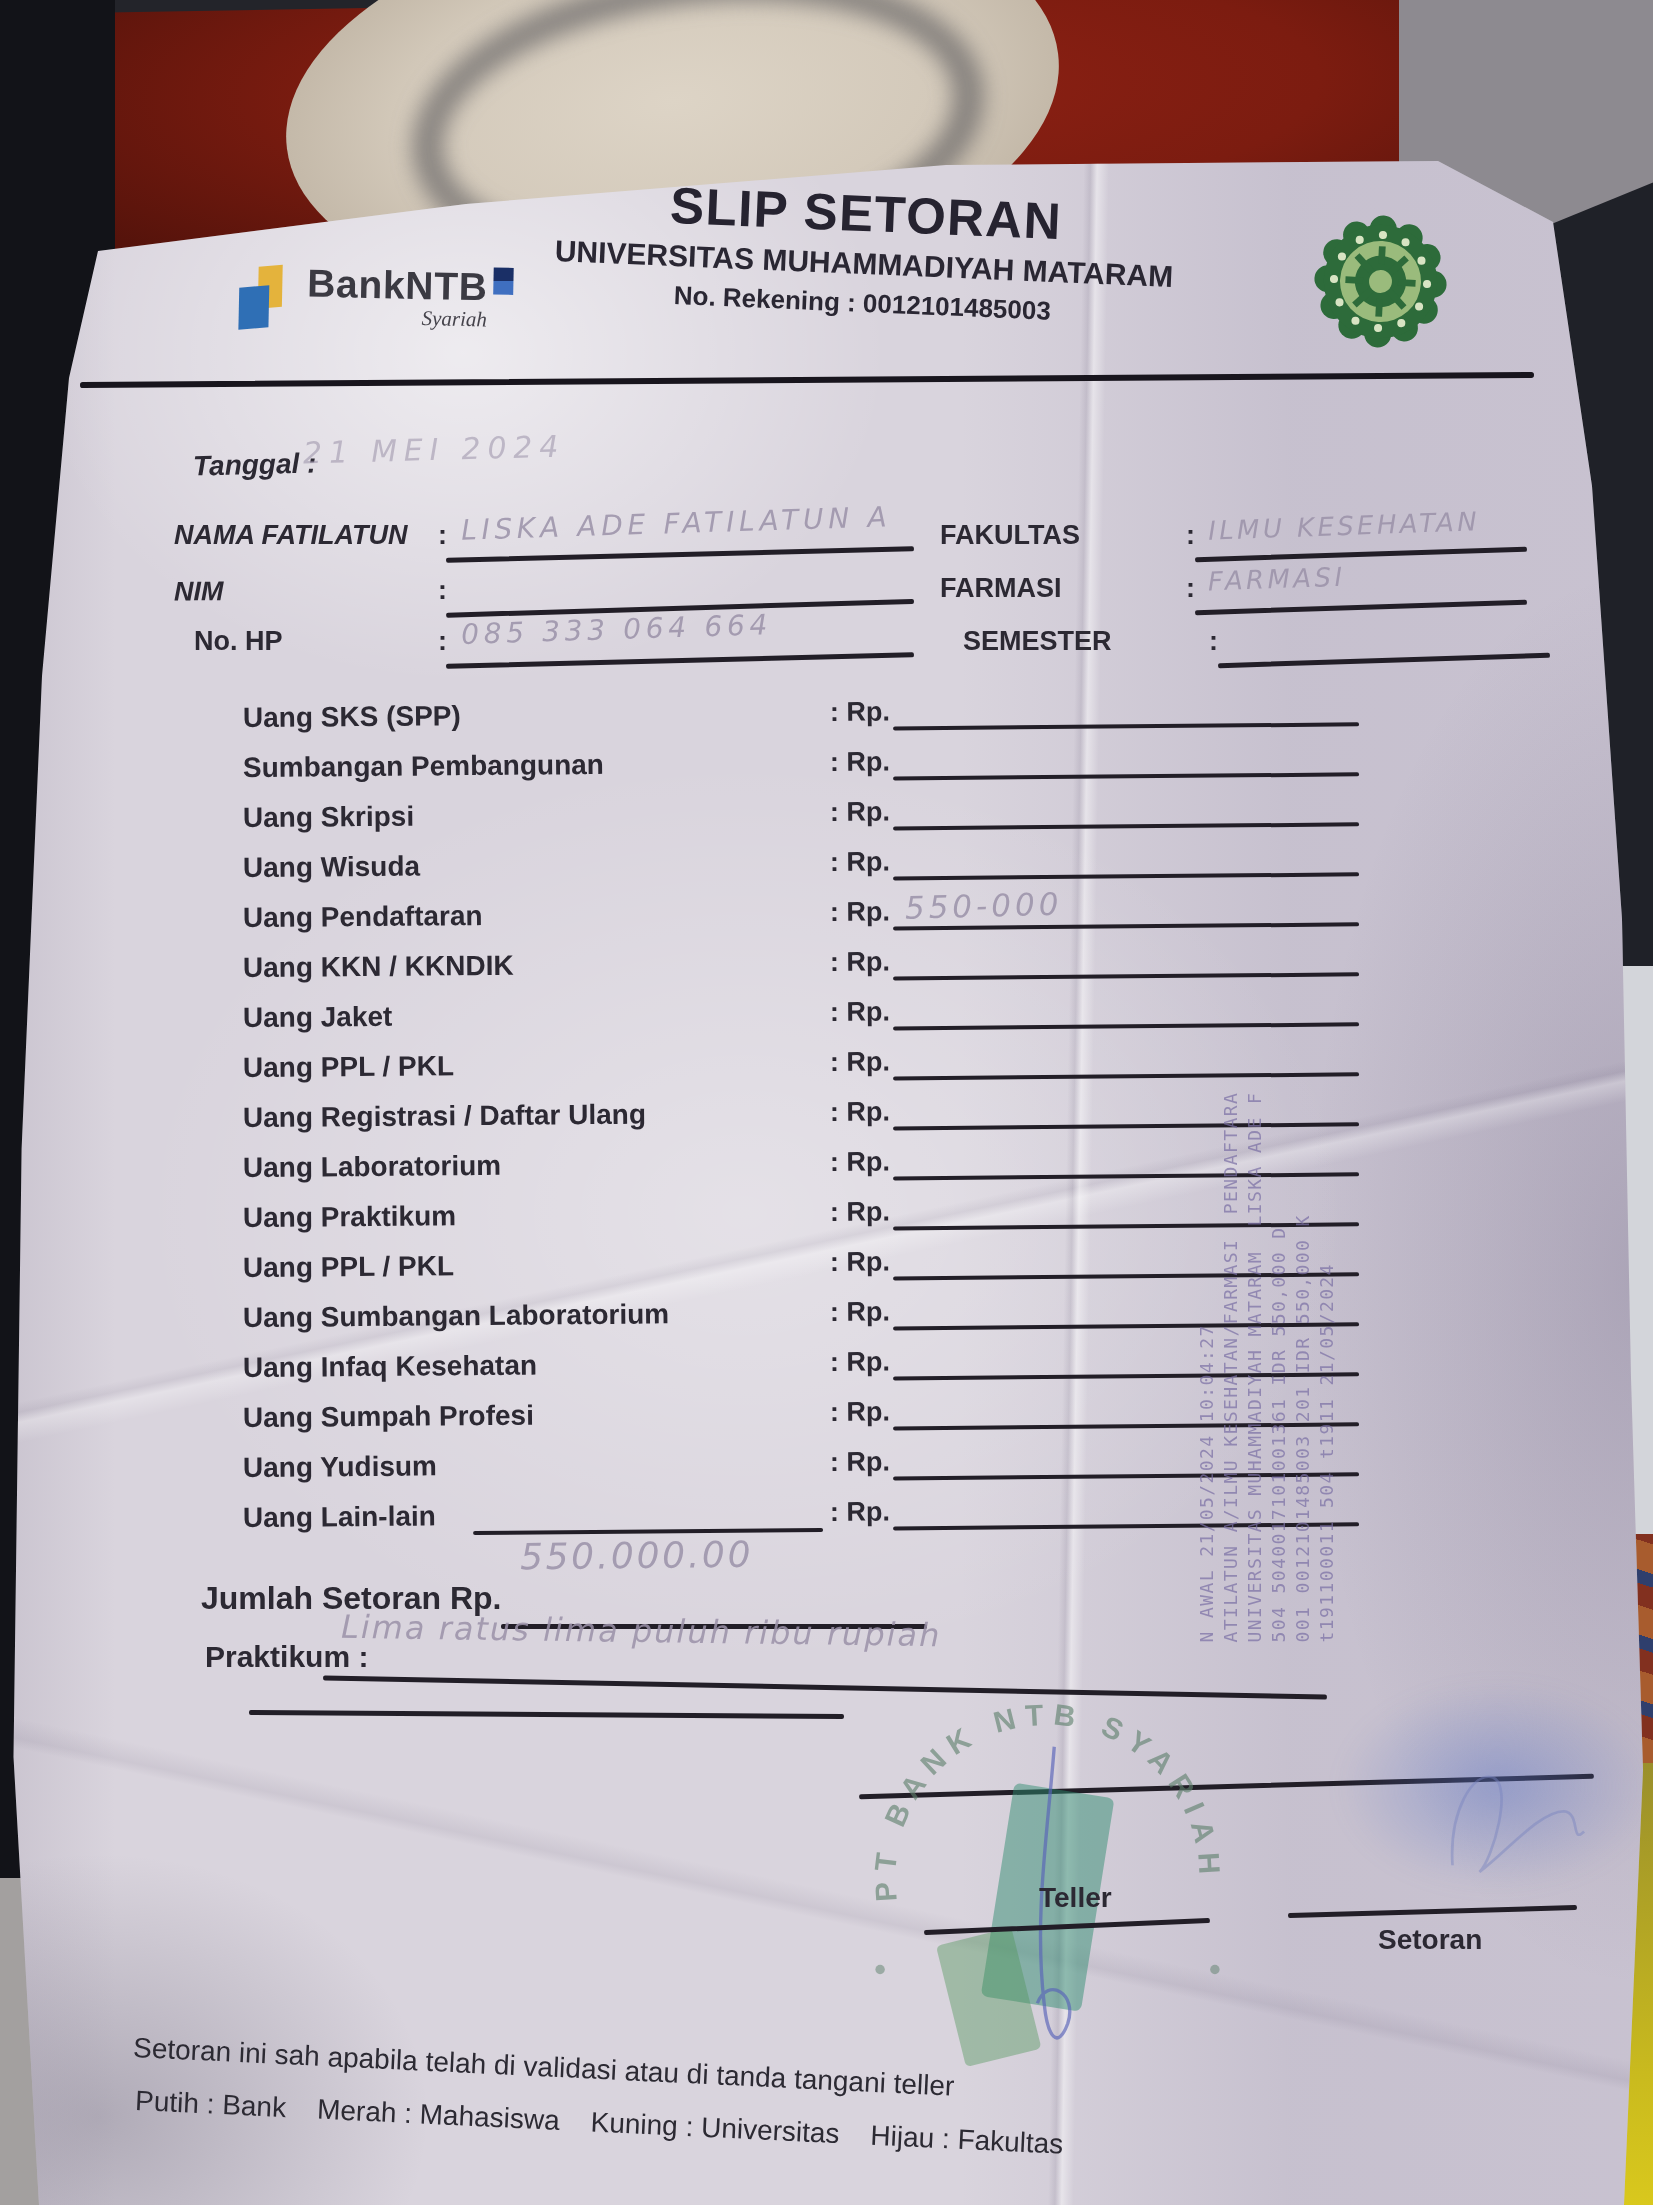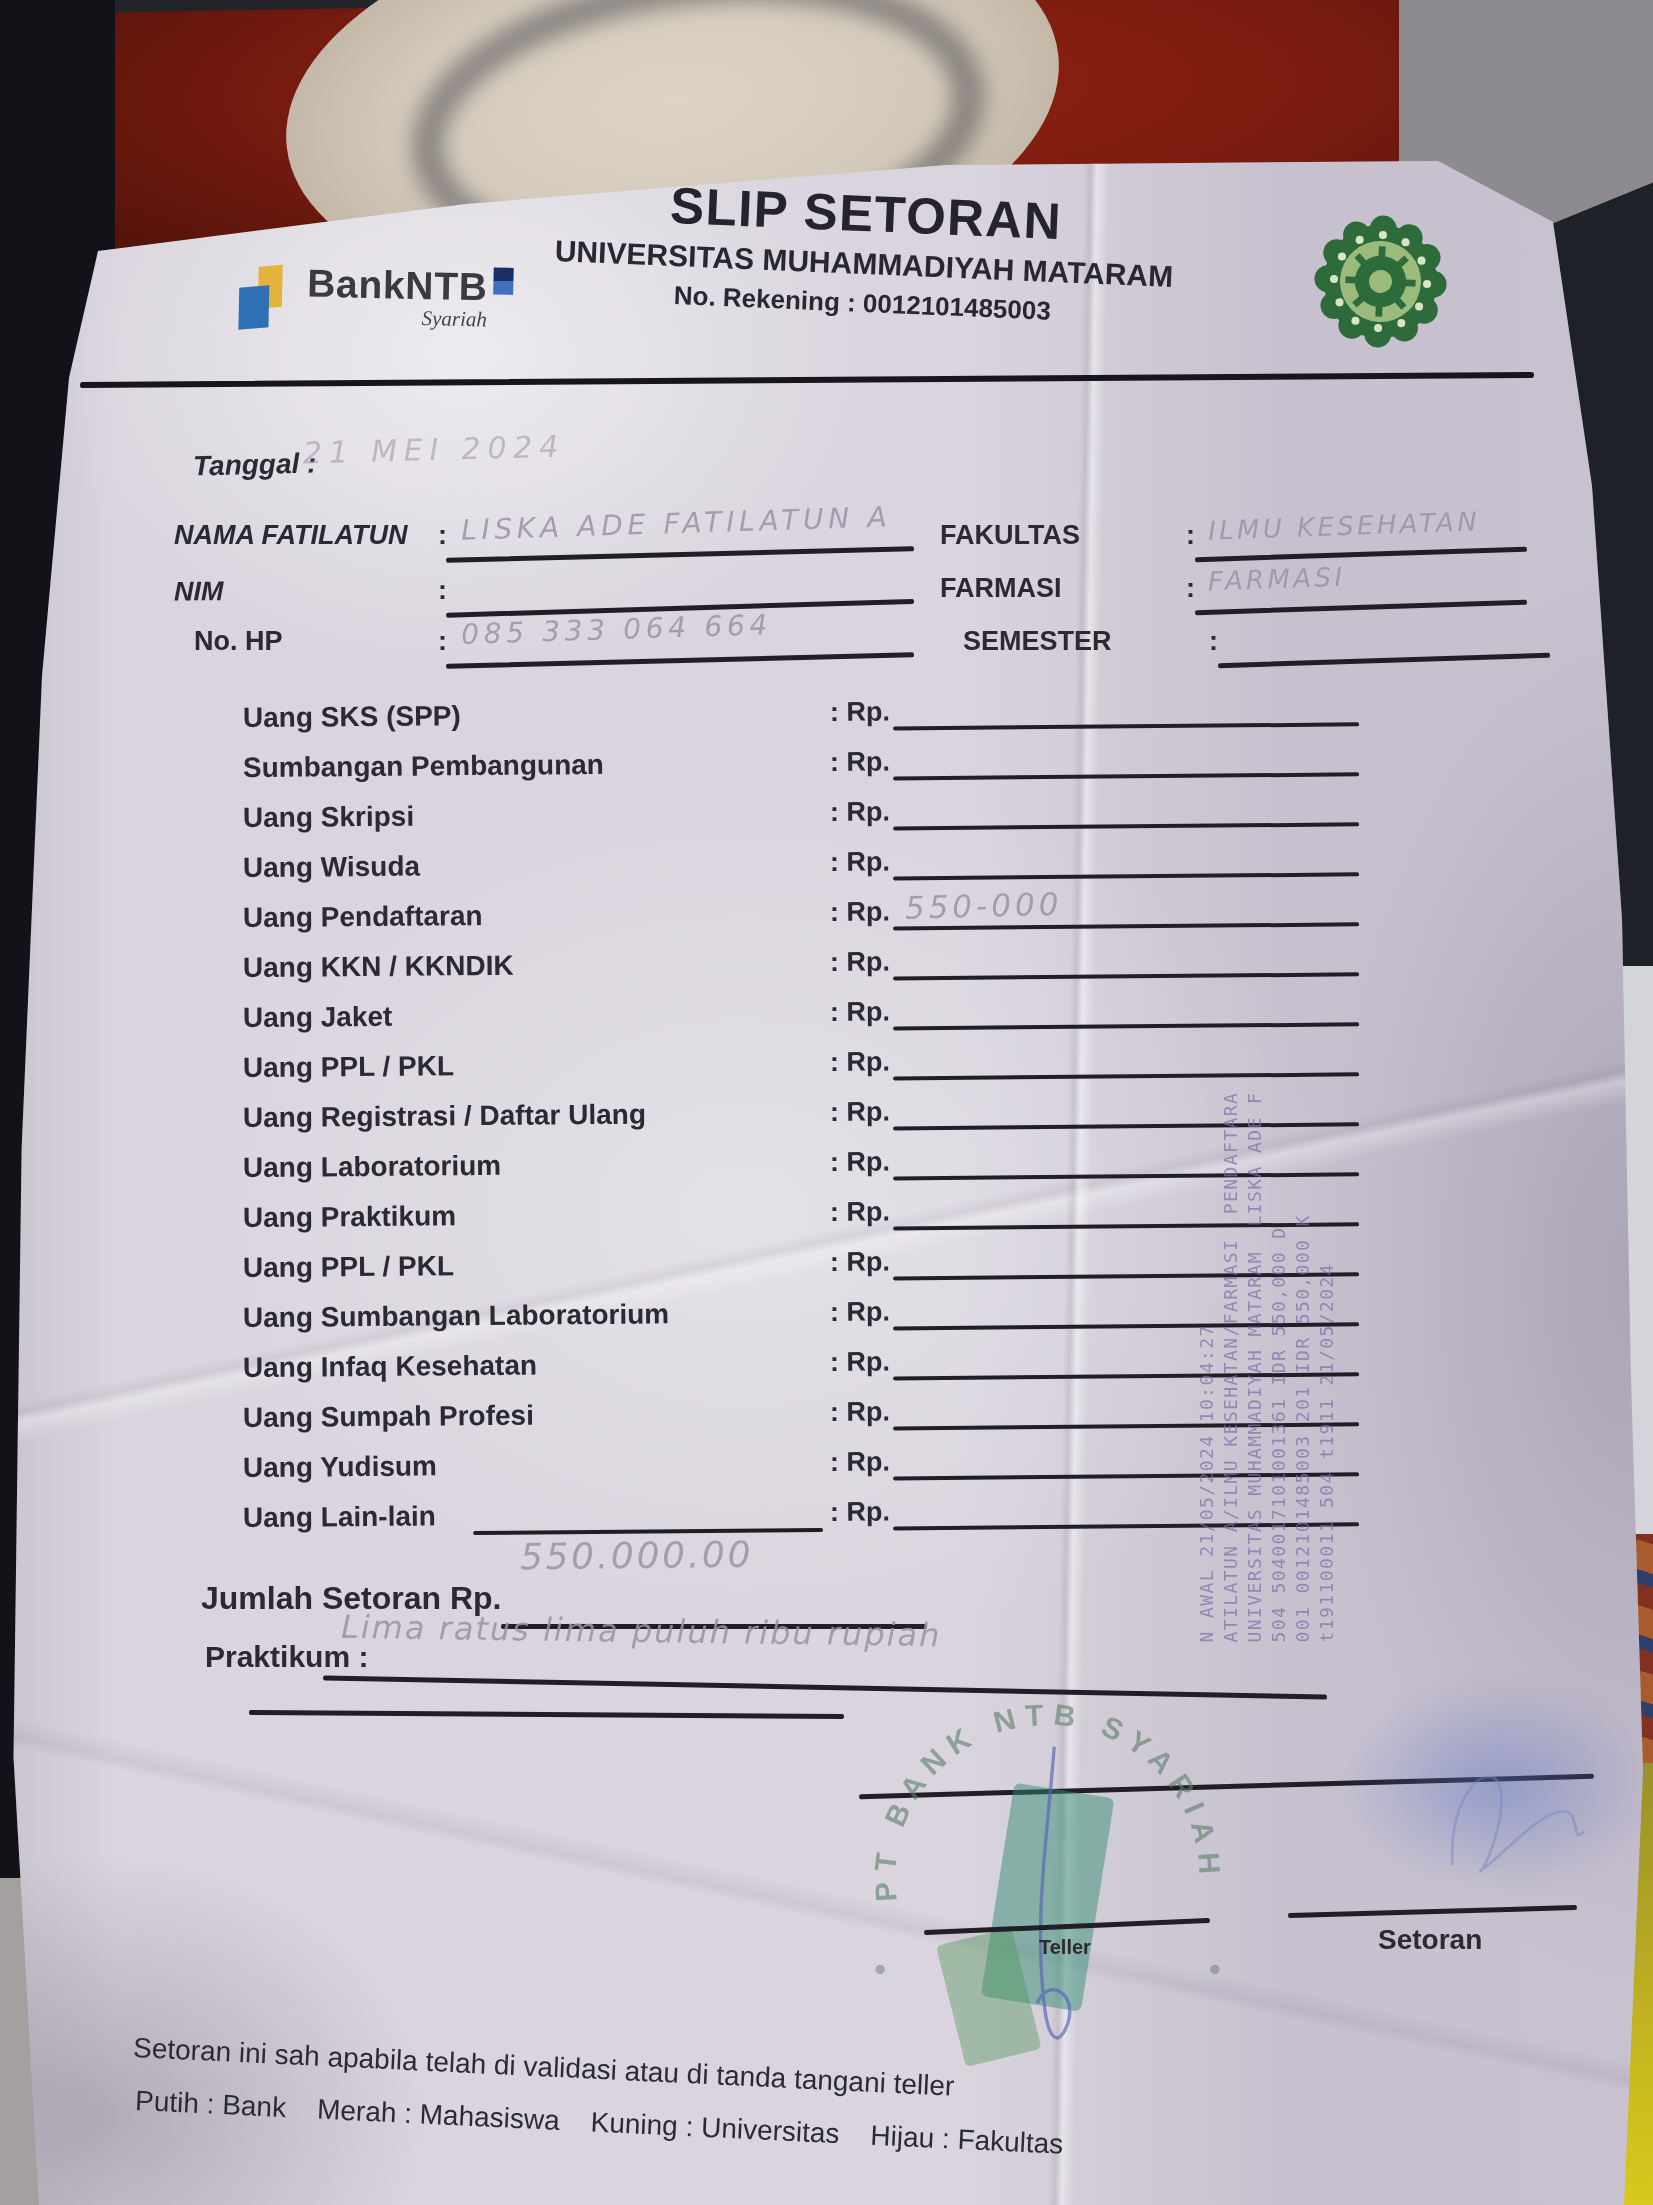--- a/index.html
+++ b/index.html
@@ -96,21 +96,21 @@
   .jumlah-label{left:201px;top:1580px;font-size:32px;}
   .jumlah-value{left:520px;top:1535px;font-size:36px;letter-spacing:2.7px;transform:rotate(-.6deg);}
   .jumlah-line{left:501px;top:1624px;width:426px;height:4.7px;}
   .terbilang-label{left:205px;top:1640px;font-size:30px;}
   .terbilang-value{left:341px;top:1612px;font-size:32px;letter-spacing:2px;transform:rotate(.8deg);white-space:nowrap;}
   .terbilang-line{left:323px;top:1685px;width:1004px;height:4.7px;transform:rotate(1.1deg);}
   .cont-line-a{left:249px;top:1712px;width:595px;height:4.7px;transform:rotate(.4deg);}
   .cont-line-b{left:859px;top:1784px;width:735px;height:5.4px;transform:rotate(-1.6deg);}
   
   .teller-line{left:924px;top:1924px;width:286px;height:5.4px;transform:rotate(-2.4deg);}
-  .teller-label{left:1039px;top:1936px;font-size:20px;}
+  .teller-label{left:1039px;top:1882px;font-size:28px;}
   .penyetor-line{left:1288px;top:1909px;width:289px;height:5.4px;transform:rotate(-1.6deg);}
   .penyetor-label{left:1378px;top:1924px;font-size:28px;}
   .stamp{left:845px;top:1686px;width:405px;height:405px;}
   .smudge{left:1338px;top:1682px;width:318px;height:209px;border-radius:50%;
       background:radial-gradient(closest-side,rgba(91,116,196,.45),rgba(91,116,196,0));
       filter:blur(9.5px);}
   .penyetor-initial{left:1412px;top:1730px;width:216px;height:176px;}
   
   .footer1{left:134px;top:2032px;font-size:28px;color:#2c2a33;transform:rotate(2.7deg);transform-origin:left top;}
   .footer2{left:136px;top:2085px;font-size:28px;color:#2c2a33;transform:rotate(2.7deg);

